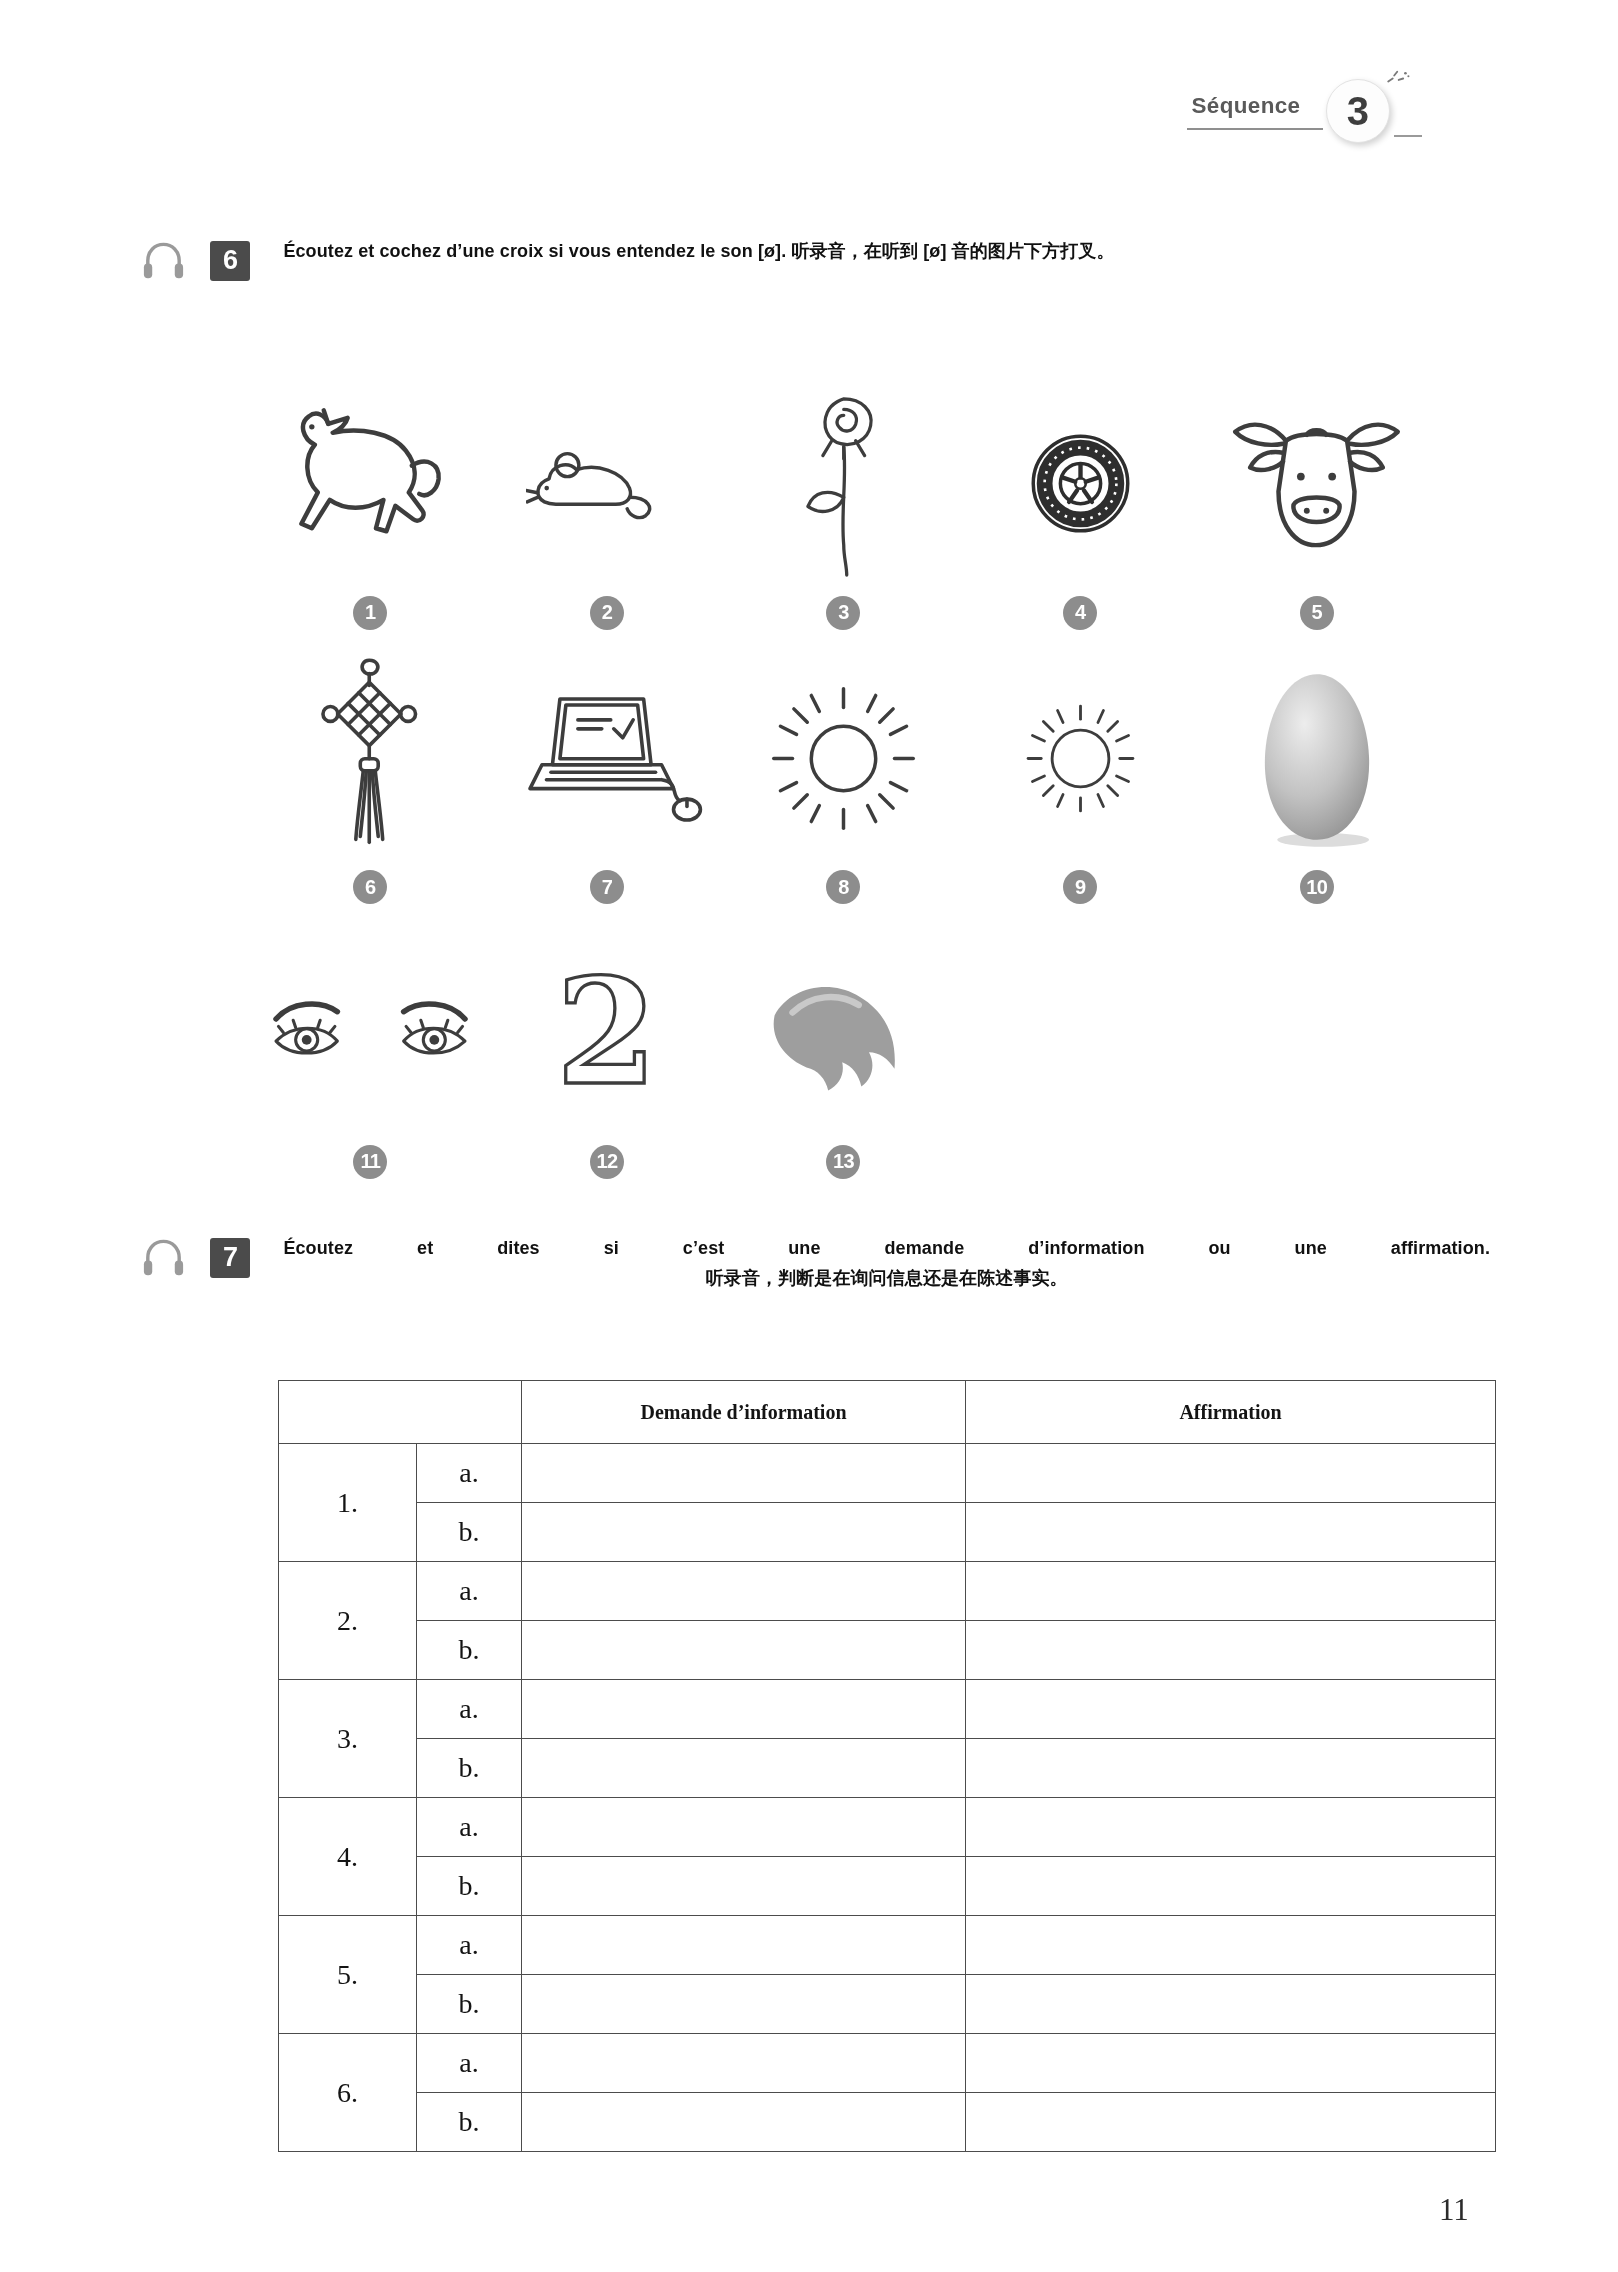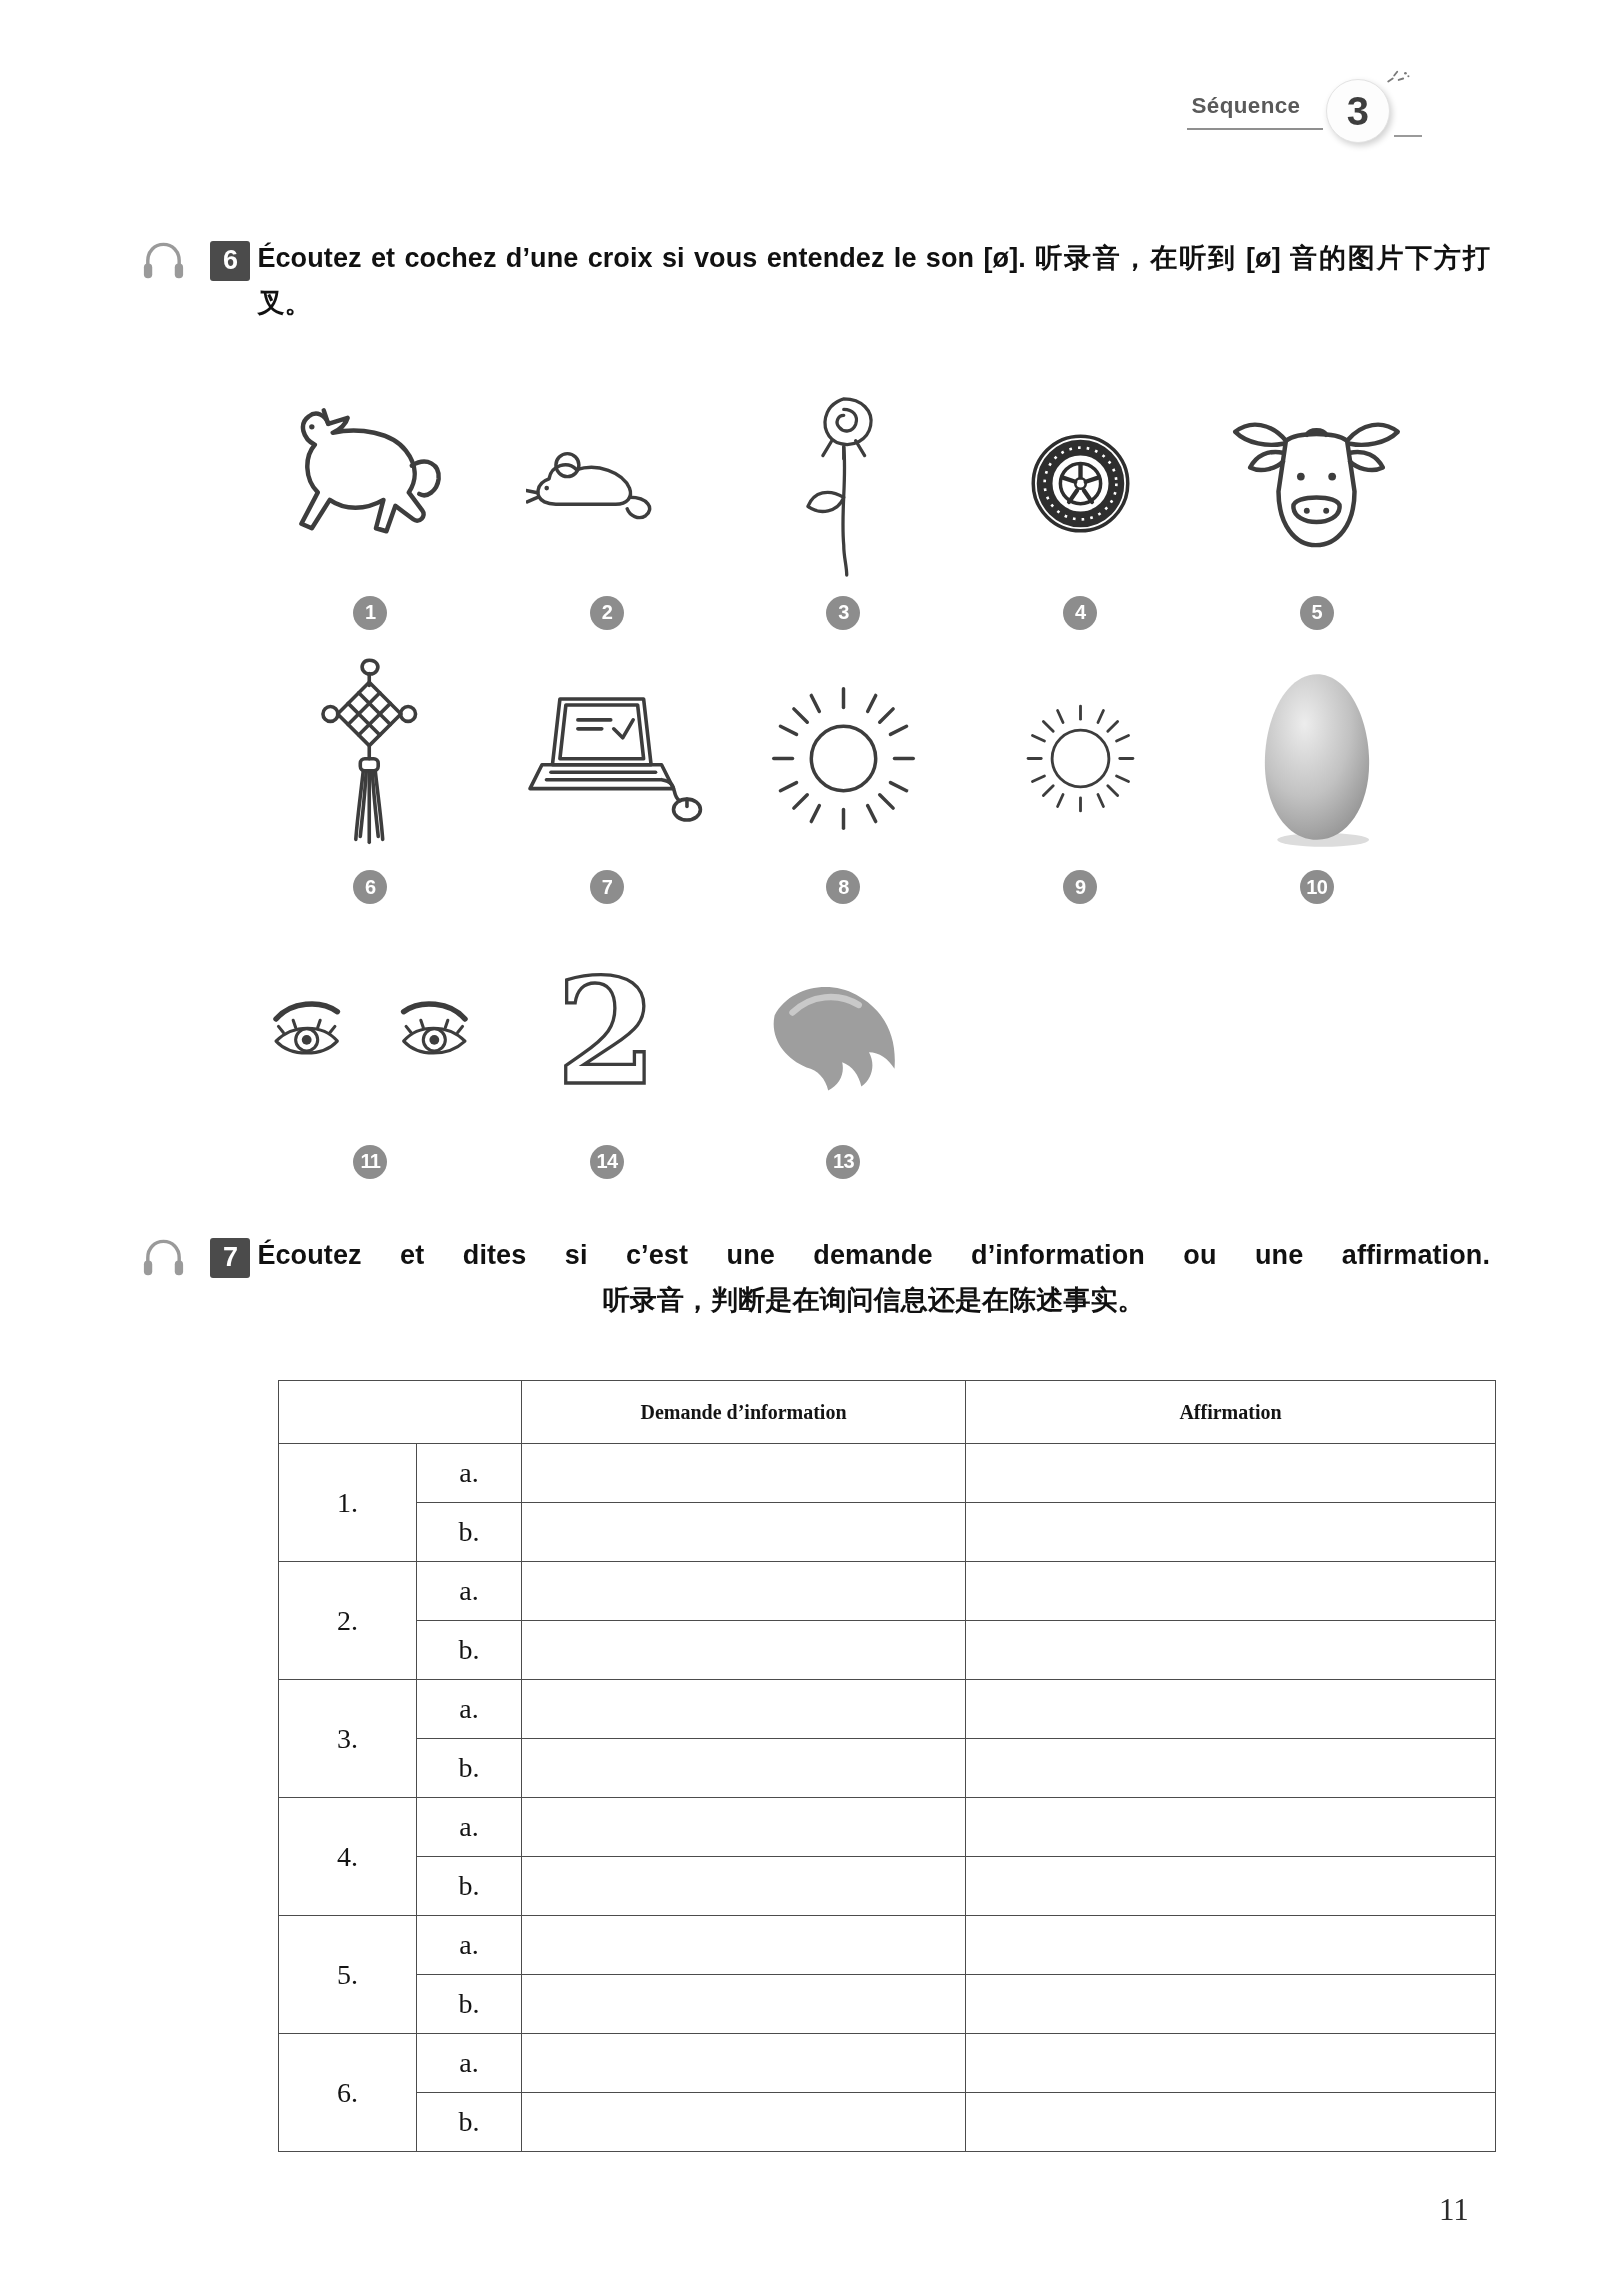--- a/index.html
+++ b/index.html
@@ -20,21 +20,21 @@
   .seq-tail { width:28px; height:2.2px; background:#9a9a9a; align-self:flex-end; margin:0 0 6px 4.5px; }
 
   
   .exercise { position:absolute; left:139px; width:1351px; display:flex; align-items:flex-start; }
   .ex6 { top:236px; }
   .ex7 { top:1233px; }
   .headphone { flex:0 0 auto; width:49px; height:49px; margin-top:1.5px; }
   .ex-num { flex:0 0 auto; width:40px; height:40px; background:#4b4b4b; color:#fff;
             font-size:27px; font-weight:bold; display:flex; align-items:center; justify-content:center;
             margin:4.5px 0 0 22.4px; border-radius:3px; }
-  .ex-text { flex:1; margin-left:7px; font-size:27px; font-weight:bold; color:#111;
+  .ex-text { flex:1; margin-left:33px; font-size:18px; font-weight:bold; color:#111;
              line-height:1.68; text-align:justify; letter-spacing:0.1px; }
   .ex-text .line-just { text-align:justify; text-align-last:justify; }
   .ex-text .line-left { text-align:center; }
 
   
   .img-grid { position:absolute; top:382px; left:252px; width:1183px;
               display:grid; grid-template-columns:repeat(5,1fr); row-gap:27px; }
   .grid-cell { display:flex; flex-direction:column; align-items:center; }
   .icon-box { height:203px; width:100%; display:flex; align-items:center; justify-content:center; }
   .badge { width:34px; height:34px; border-radius:50%; background:#8d8d8d; color:#fff;
@@ -320,21 +320,21 @@
       </div>
       <div class="badge">11</div>
     </div>
 
     <div class="grid-cell">
       <div class="icon-box">
         <svg width="119" height="160" viewBox="0 0 90 120">
           <text x="45" y="98" text-anchor="middle" font-family="'DejaVu Serif', serif" font-size="110" font-weight="bold" fill="none" stroke="#3d3d3d" stroke-width="2.5">2</text>
         </svg>
       </div>
-      <div class="badge">14</div>
+      <div class="badge">12</div>
     </div>
 
     <div class="grid-cell">
       <div class="icon-box">
         <svg width="153" height="128" viewBox="0 0 120 100">
           <path d="M6 36 C18 14 48 8 70 20 C92 32 102 52 100 78 C95 70 88 65 80 65 C85 74 83 86 74 92 C72 83 67 76 59 73 C61 82 57 91 48 95 C46 86 40 79 31 77 C14 70 2 54 6 36 Z" fill="#9e9e9e"></path>
           <path d="M20 34 C34 20 56 18 72 28" stroke="#c9c9c9" stroke-width="5" fill="none" stroke-linecap="round"></path>
         </svg>
       </div>
       <div class="badge">13</div>

